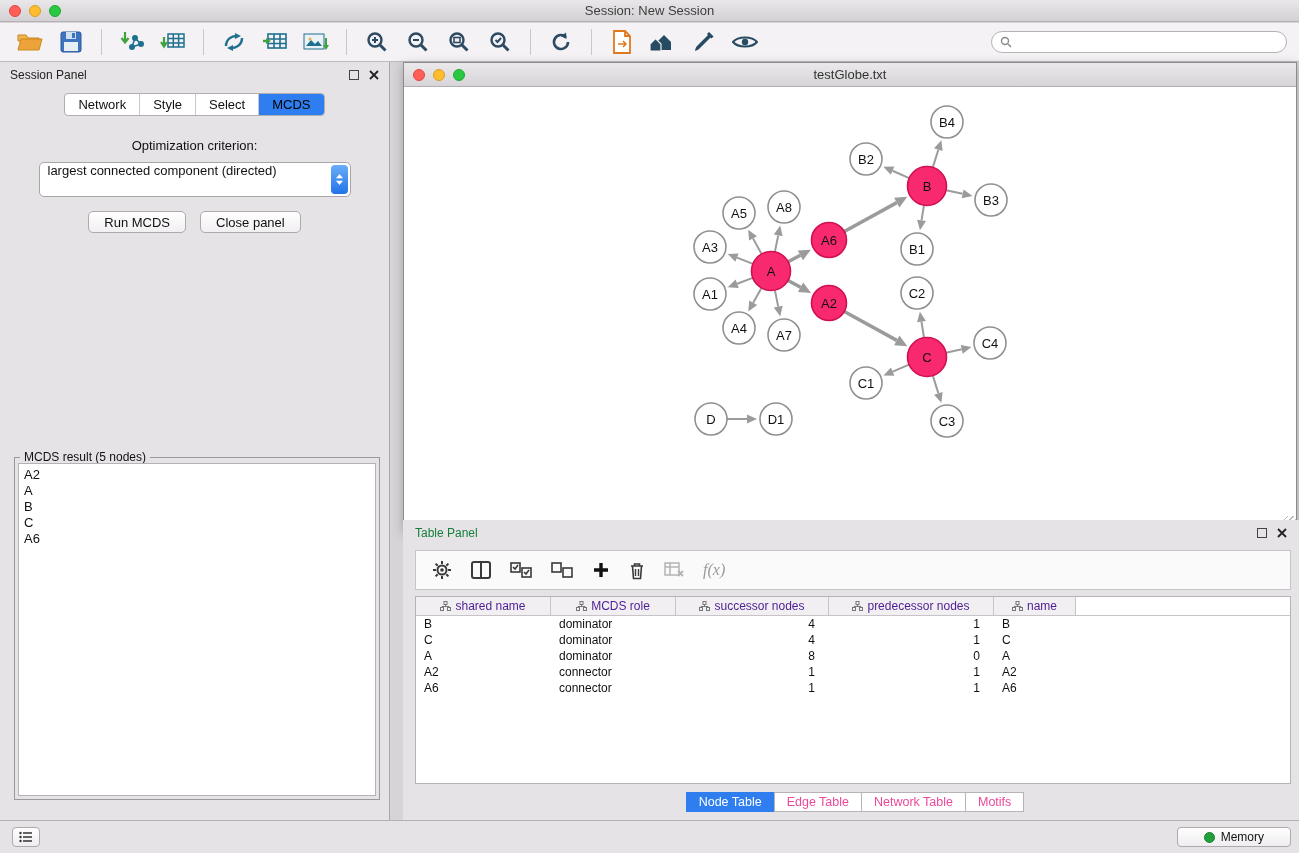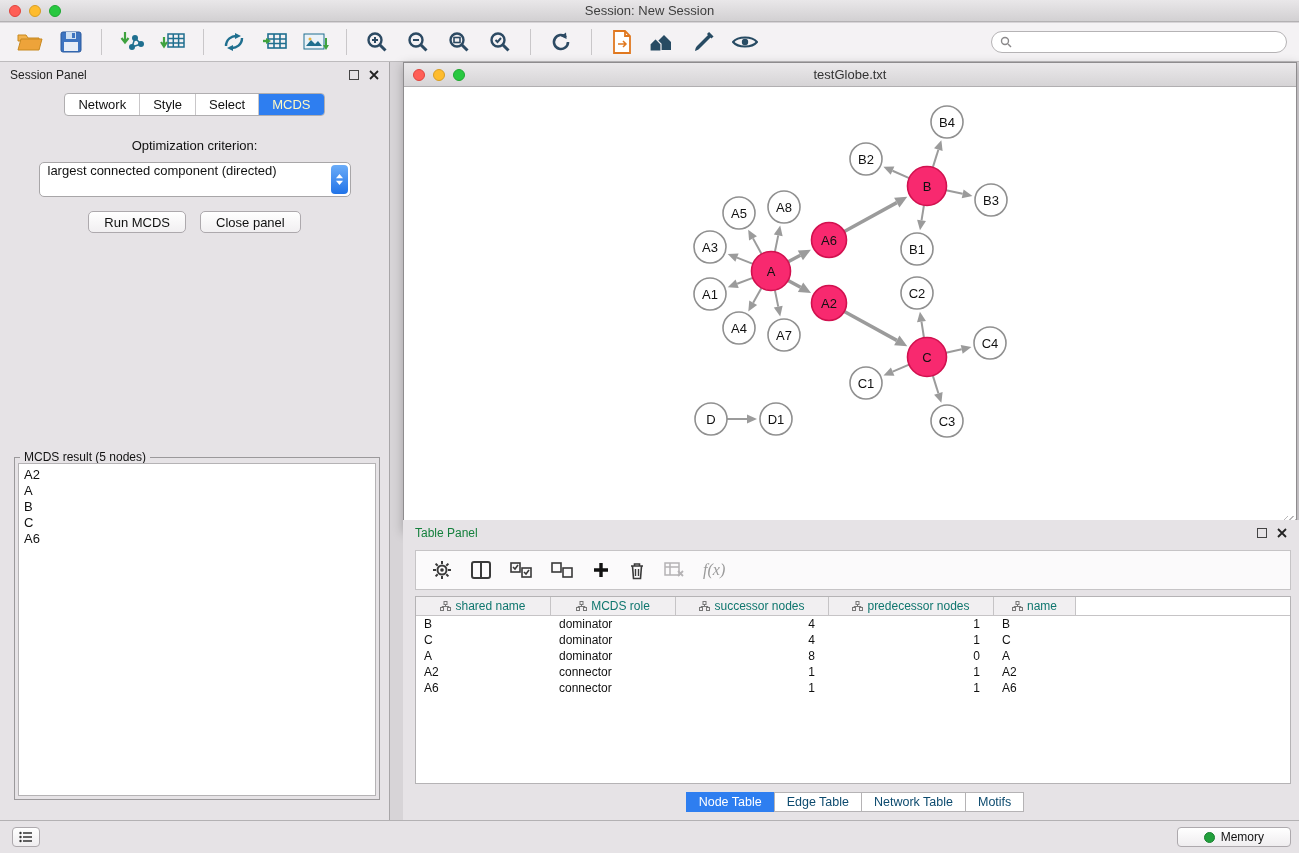--- a/index.html
+++ b/index.html
@@ -30,21 +30,21 @@
   
   .control-panel { position:absolute; left:0; top:62px; width:390px; bottom:33px;
     background:#e6e3e6; border-right:1px solid #a8a6a8; }
   .panel-header { height:26px; display:flex; align-items:center; padding:0 10px; font-size:12px; color:#222; }
   .panel-controls { margin-left:auto; display:flex; gap:10px; align-items:center; }
   .float-icon { width:10px; height:10px; border:1.5px solid #444; display:inline-block; }
   .seg-tabs { display:flex; justify-content:center; margin-top:5px; }
   .seg-group { display:flex; border:1px solid #b0aeb0; border-radius:4px; overflow:hidden; background:#fff; }
   .seg { padding:3px 13px; font-size:13px; border-left:1px solid #c9c7c9; color:#111; }
   .seg:first-child { border-left:none; }
-  .seg.active { background:#2e7ef0; color:#fef9c3; }
+  .seg.active { background:#2e7ef0; color:#000000; }
   .opt-label { text-align:center; margin-top:22px; font-size:13px; }
   .dropdown { margin:9px auto 0; width:312px; height:35px; background:#fff; border:1px solid #a8a6a8;
     border-radius:5px; display:flex; align-items:flex-start; padding-left:8px; font-size:13px; position:relative; }
   .stepper { position:absolute; right:2px; top:2px; bottom:2px; width:17px; border-radius:4px;
     background:linear-gradient(#6aacf8,#2173e8); display:flex; align-items:center; justify-content:center; }
   .btn-row { display:flex; justify-content:center; gap:14px; margin-top:14px; }
   .mac-btn { height:22px; padding:0 15px; font-size:13px; background:linear-gradient(#ffffff,#f1eff1);
     border:1px solid #ada9ad; border-radius:5px; display:flex; align-items:center; color:#111; }
   .groupbox { position:absolute; left:14px; right:9px; top:395px; bottom:20px; border:1px solid #9b999b; }
   .legend { position:absolute; top:-8px; left:5px; background:#e6e3e6; padding:0 4px; font-size:12px; }
@@ -68,26 +68,26 @@
   .table-panel { position:absolute; left:403px; top:520px; right:0; bottom:33px; background:#e6e3e6; }
   .tp-header { height:26px; display:flex; align-items:center; padding:0 12px; font-size:12px; color:#15803d; }
   .tp-toolbar { position:absolute; left:12px; right:8px; top:30px; height:40px; background:#fbfafb;
     border:1px solid #c6c4c6; display:flex; align-items:center; gap:19px; padding:0 16px; }
   .tp-tool { display:flex; align-items:center; justify-content:center; }
   .fx-label { font-family:"Liberation Serif", serif; font-style:italic; font-size:16px; color:#9a9a9a; }
   .tp-table { position:absolute; left:12px; right:8px; top:76px; bottom:36px; background:#fff;
     border:1px solid #b5b3b5; overflow:hidden; }
   .thead { display:flex; height:19px; border-bottom:1px solid #c6c4c6; }
   .th { display:flex; align-items:center; justify-content:center; gap:4px; border-right:1px solid #c6c4c6;
-    font-size:12px; color:#0f766e; background:#f1eff1; white-space:nowrap; }
+    font-size:12px; color:#4c1d95; background:#f1eff1; white-space:nowrap; }
   .trow { display:flex; height:16px; align-items:center; }
   .td { padding:0 8px; font-size:12px; white-space:nowrap; overflow:hidden; }
   .td.num { text-align:right; padding-right:14px; }
   .tp-tabs { position:absolute; left:0; right:0; bottom:8px; display:flex; justify-content:center; }
-  .tp-tab { border:1px solid #b5b3b5; background:#fff; padding:2px 12px; font-size:12.5px; margin-left:-1px; color:#0c4a6e; }
+  .tp-tab { border:1px solid #b5b3b5; background:#fff; padding:2px 12px; font-size:12.5px; margin-left:-1px; color:#ec4899; }
   .tp-tab.active { background:#2e7ef0; border-color:#2e7ef0; color:#fff;margin-left:8px; }
 
   
   .statusbar { position:absolute; left:0; right:0; bottom:0; height:33px; background:#e6e3e6;
     border-top:1px solid #b3b1b3; display:flex; align-items:center; padding:0 8px; }
   .status-left-btn { width:28px; height:20px; border:1px solid #ada9ad; border-radius:4px;
     background:linear-gradient(#fff,#efedef); display:flex; align-items:center; justify-content:center; margin-left:4px; }
   .memory-btn { margin-left:auto; height:20px; border:1px solid #ada9ad; border-radius:4px;
     background:linear-gradient(#fff,#efedef); display:flex; align-items:center; gap:6px; padding:0 26px; font-size:12px; }
   .memory-dot { width:11px; height:11px; border-radius:50%; background:#21a03c; border:1px solid #188030; }

